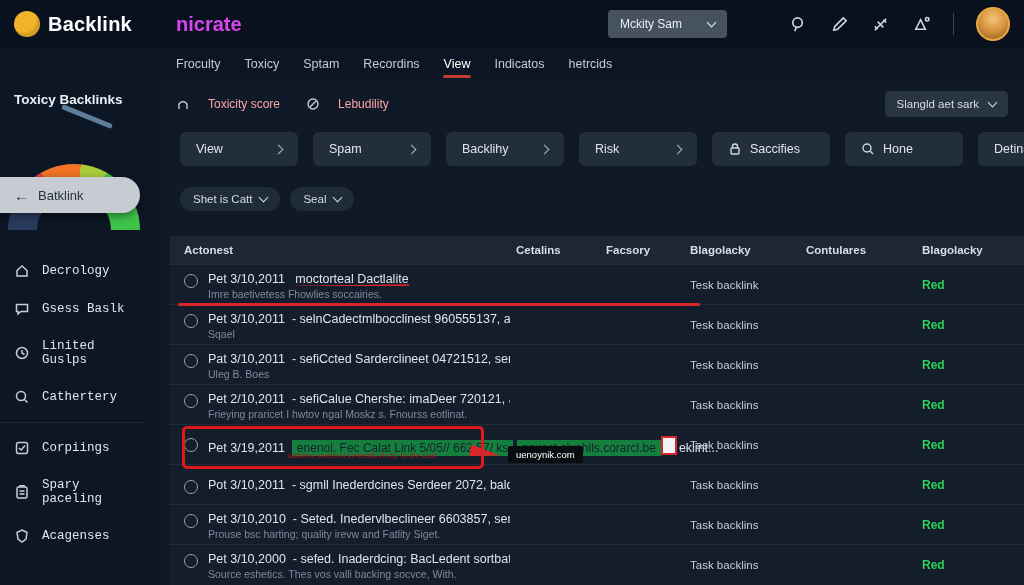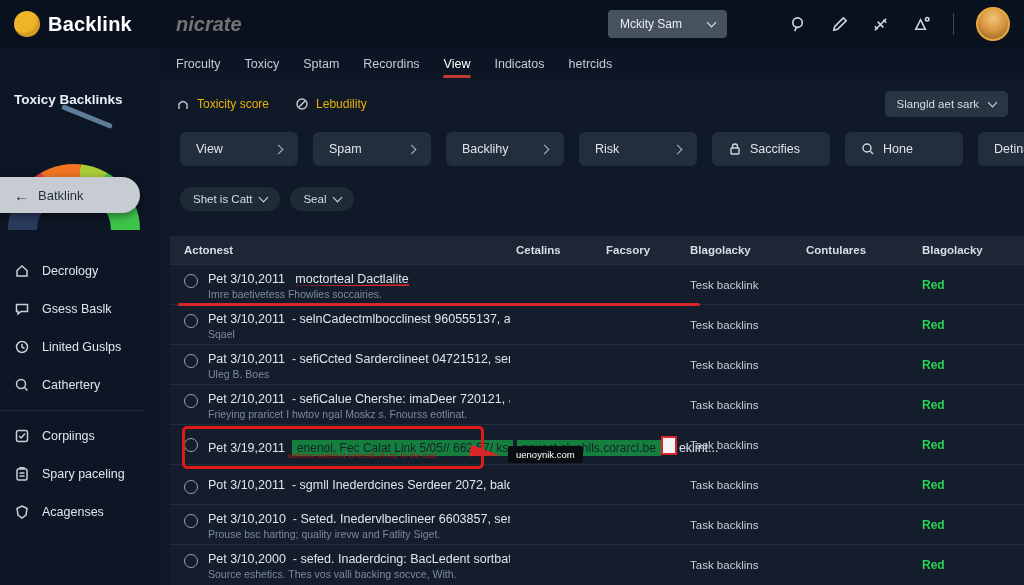--- a/index.html
+++ b/index.html
@@ -7,21 +7,21 @@
        font-family:"Liberation Sans",sans-serif;color:#dee5ec;position:relative;}
   .app{position:absolute;inset:0;}
 
   
   .topbar{position:absolute;top:0;left:0;right:0;height:48px;background:#0a111e;
           display:flex;align-items:center;z-index:5;}
   .logo{width:160px;display:flex;align-items:center;gap:8px;padding-left:14px;box-sizing:border-box;}
   .logo-dot{width:26px;height:26px;border-radius:50%;background:#f0b429;
             box-shadow:inset -3px -4px 0 rgba(0,0,0,.12);}
   .logo-text{font-size:20px;font-weight:bold;color:#fff;letter-spacing:.2px;}
-  .page-title{font-size:20px;font-weight:bold;color:#737373;margin-left:16px;font-style:italic;}
+  .page-title{font-size:20px;font-weight:bold;color:#d946ef;margin-left:16px;}
   .topbar-right{margin-left:auto;display:flex;align-items:center;gap:22px;padding-right:14px;}
   .user-btn{display:flex;align-items:center;gap:26px;background:#47525f;border:none;
             color:#e9eef3;font-size:12px;font-family:inherit;border-radius:4px;
             padding:7px 12px;cursor:pointer;margin-right:40px;}
   .tb-icon{width:19px;height:19px;color:#cfd7df;display:block;}
   .tb-divider{width:1px;height:22px;background:#394554;}
   .avatar{width:30px;height:30px;border-radius:50%;border:2px solid #e8a93c;
           background:radial-gradient(circle at 50% 32%,#f3c57b 0%,#d9953f 48%,#8a5a22 100%);}
 
   
@@ -42,30 +42,30 @@
       #a8cc38 96deg 120deg,#3fc44a 120deg 180deg,transparent 180deg 360deg);}
   .gauge-hole{position:absolute;left:29px;top:29px;width:74px;height:74px;border-radius:50%;
               background:#0c1624;}
   .needle{position:absolute;left:62px;top:56px;width:54px;height:5px;background:#5d7e99;
           border-radius:3px;transform:rotate(22deg);transform-origin:left center;z-index:2;}
   .back-btn{position:absolute;top:129px;left:0;width:140px;height:36px;background:#c7ccd3;
             border:none;border-radius:0 18px 18px 0;color:#29323e;font-size:13px;
             font-family:inherit;display:flex;align-items:center;gap:9px;padding-left:14px;
             cursor:pointer;z-index:3;box-shadow:0 3px 8px rgba(0,0,0,.45);}
   .back-arrow{font-size:15px;line-height:1;}
-  .sb-menu{position:absolute;top:204px;left:0;right:16px;}
+  .sb-menu{position:absolute;top:204px;left:0;right:16px;font-family:Liberation Mono, monospace;}
   .sb-item{display:flex;align-items:center;gap:12px;padding:11px 0 11px 14px;cursor:pointer;}
   .sb-item svg{width:16px;height:16px;color:#c6cfd9;flex:none;}
   .sb-label{font-size:12.5px;color:#dfe6ee;}
   .sb-divider{height:1px;background:#1e2a3a;margin:6px 0;}
 
   
   .main{position:absolute;top:79px;left:160px;right:0;bottom:0;background:#101927;}
   .chips-row{position:absolute;top:12px;left:16px;right:16px;display:flex;align-items:center;gap:26px;}
-  .chip{display:flex;align-items:center;gap:7px;font-size:12px;color:#eab308;cursor:pointer;}
+  .chip{display:flex;align-items:center;gap:18px;font-size:12px;color:#fca5a5;cursor:pointer;}
   .chip svg{width:14px;height:14px;color:#c3ccd6;}
   .sort-btn{margin-left:auto;display:flex;align-items:center;gap:10px;background:#2a3543;border:none;
             color:#d6dde4;font-size:11.5px;font-family:inherit;border-radius:5px;
             padding:7px 12px;cursor:pointer;}
 
   .filters-row{position:absolute;top:53px;left:20px;display:flex;gap:15px;}
   .filter-btn{height:34px;background:#232e3c;border:none;border-radius:6px;color:#dfe5ec;
               font-size:12.5px;font-family:inherit;display:flex;align-items:center;
               justify-content:space-between;padding:0 16px;cursor:pointer;gap:24px;}
   .filter-btn .chev{color:#aeb9c6;}

